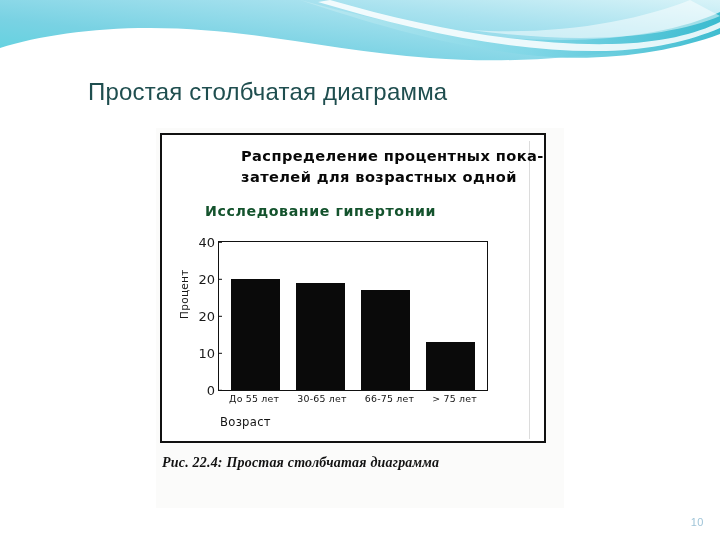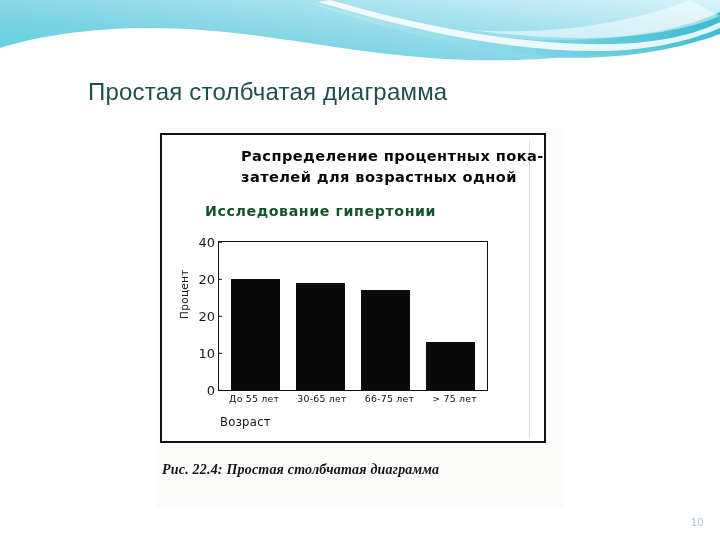--- a/index.html
+++ b/index.html
@@ -222,21 +222,21 @@
     top: 325px;
     width: 396px;
     font-family: "Liberation Serif", serif;
     font-style: italic;
     font-weight: bold;
     font-size: 14px;
     color: #131313;
     line-height: 1.36;
     letter-spacing: 0.2px;
   }
-  .figure-caption .cap-line { display: block; margin-top: 7px; }
+  .figure-caption .cap-line { display: block; }
 
   
   .page-number {
     position: absolute;
     right: 16px;
     bottom: 12px;
     font-family: "Liberation Sans", sans-serif;
     font-size: 11px;
     color: #9fc4d8;
     letter-spacing: 0.5px;

